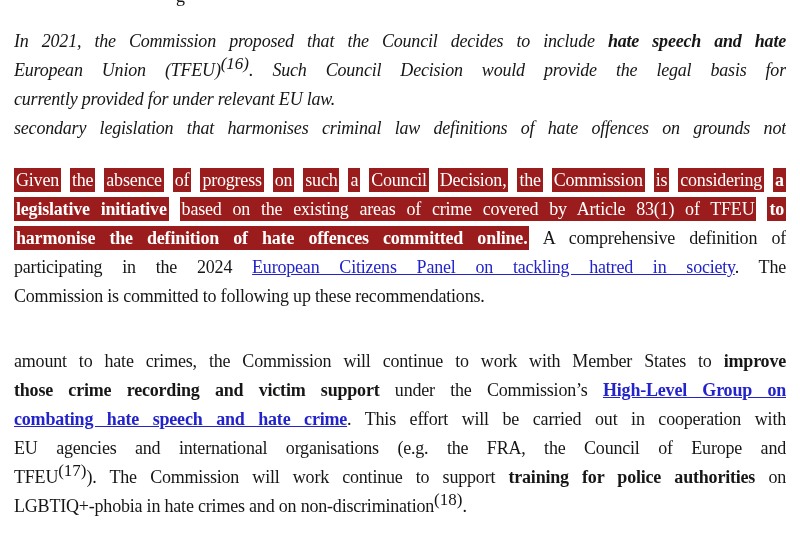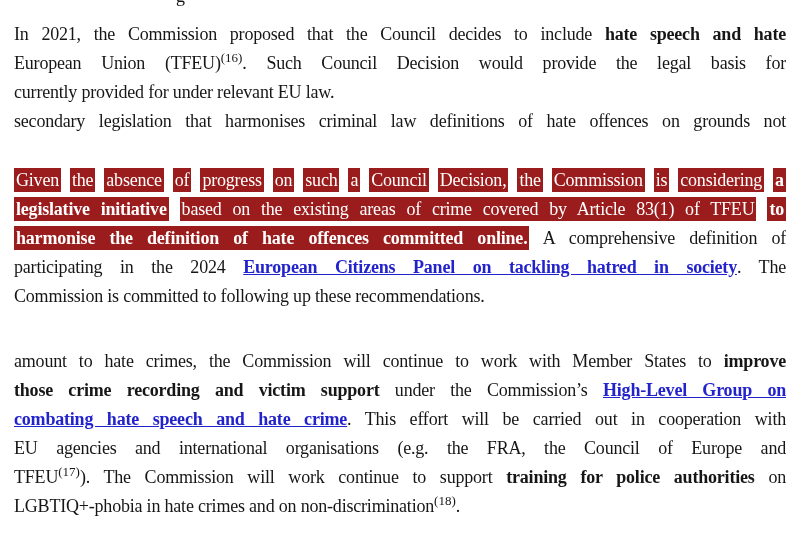--- a/index.html
+++ b/index.html
@@ -17,31 +17,31 @@
   .ln{
     height:29px;line-height:29px;
     text-align:justify;text-align-last:justify;
     text-justify:inter-word;
     overflow:hidden;
   }
   .ln.left{text-align:left;text-align-last:left;}
   .b{font-weight:bold;}
   .hl{background:#9b1c1c;color:#ffffff;padding:2px 2px;}
   .wln{word-spacing:-2px;font-family:Liberation Serif, serif;}
-  a.lnk{color:#2323cc;text-decoration:underline;cursor:pointer;font-weight:bold;}
-  .sup{vertical-align:super;font-size:13px;line-height:0;letter-spacing:0;}
+  a.lnk{color:#2323cc;text-decoration:underline;cursor:pointer;}
+  .sup{vertical-align:super;font-size:17px;line-height:0;letter-spacing:0;}
   .frag{position:absolute;top:-14px;left:176px;color:#161616;}
 </style>
 </head>
 <body>
 
 <div id="page">
   <span class="frag">g</span>
   <div id="doc">
-      <div class="para" style="top: 20px;">
+      <div class="para" style="top: 27px; font-style: italic;">
         <div class="ln"><span>In 2021, the Commission proposed that the Council decides to include </span><span class="b">hate speech and hate</span></div>
         <div class="ln"><span>European Union (TFEU)</span><span class="sup">(16)</span><span>. Such Council Decision would provide the legal basis for</span></div>
         <div class="ln left"><span>currently provided for under relevant EU law.</span></div>
         <div class="ln"><span>secondary legislation that harmonises criminal law definitions of hate offences on grounds not</span></div>
       </div>
       <div class="para" style="top: 166px;">
         <div class="ln wln"><span class="hl">Given</span> <span class="hl">the</span> <span class="hl">absence</span> <span class="hl">of</span> <span class="hl">progress</span> <span class="hl">on</span> <span class="hl">such</span> <span class="hl">a</span> <span class="hl">Council</span> <span class="hl">Decision,</span> <span class="hl">the</span> <span class="hl">Commission</span> <span class="hl">is</span> <span class="hl">considering</span><span> </span><span class="hl b">a</span></div>
         <div class="ln"><span class="hl b">legislative initiative</span><span> </span><span class="hl">based on the existing areas of crime covered by Article 83(1) of TFEU</span><span> </span><span class="hl b">to</span></div>
         <div class="ln"><span class="hl b">harmonise the definition of hate offences committed online.</span><span> A comprehensive definition of</span></div>
         <div class="ln"><span>participating in the 2024 </span><a class="lnk">European Citizens Panel on tackling hatred in society</a><span>. The</span></div>

